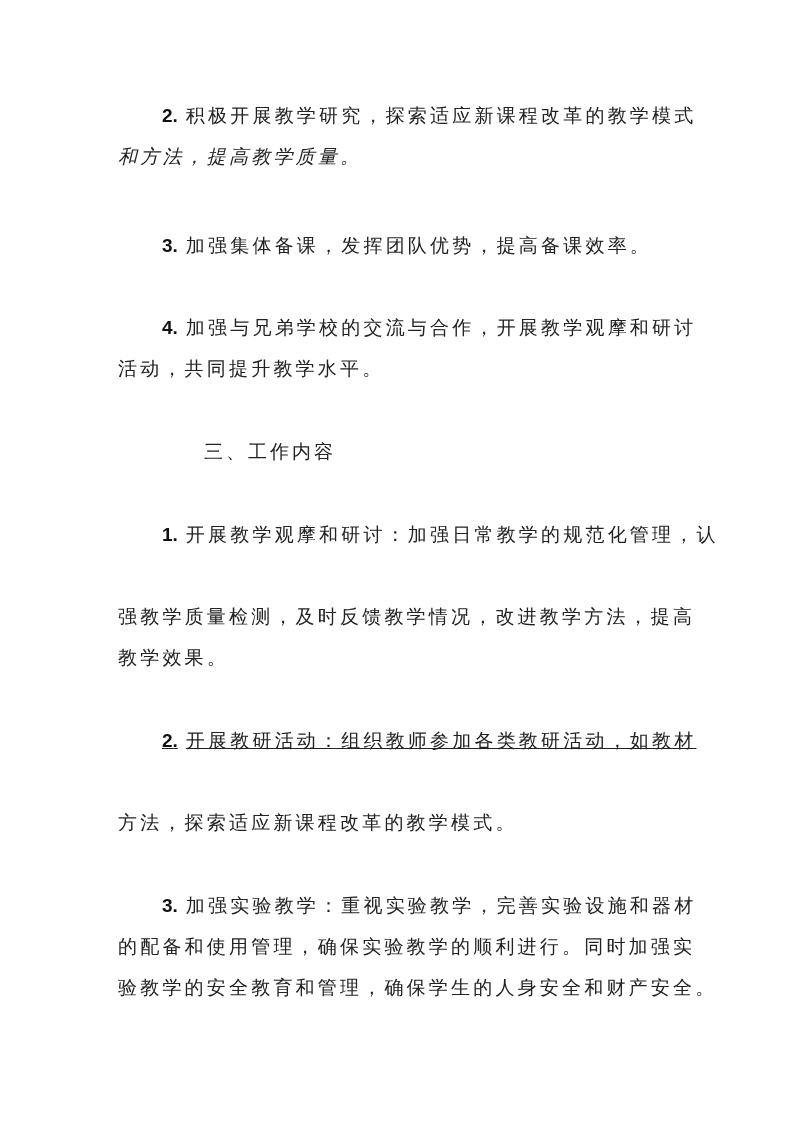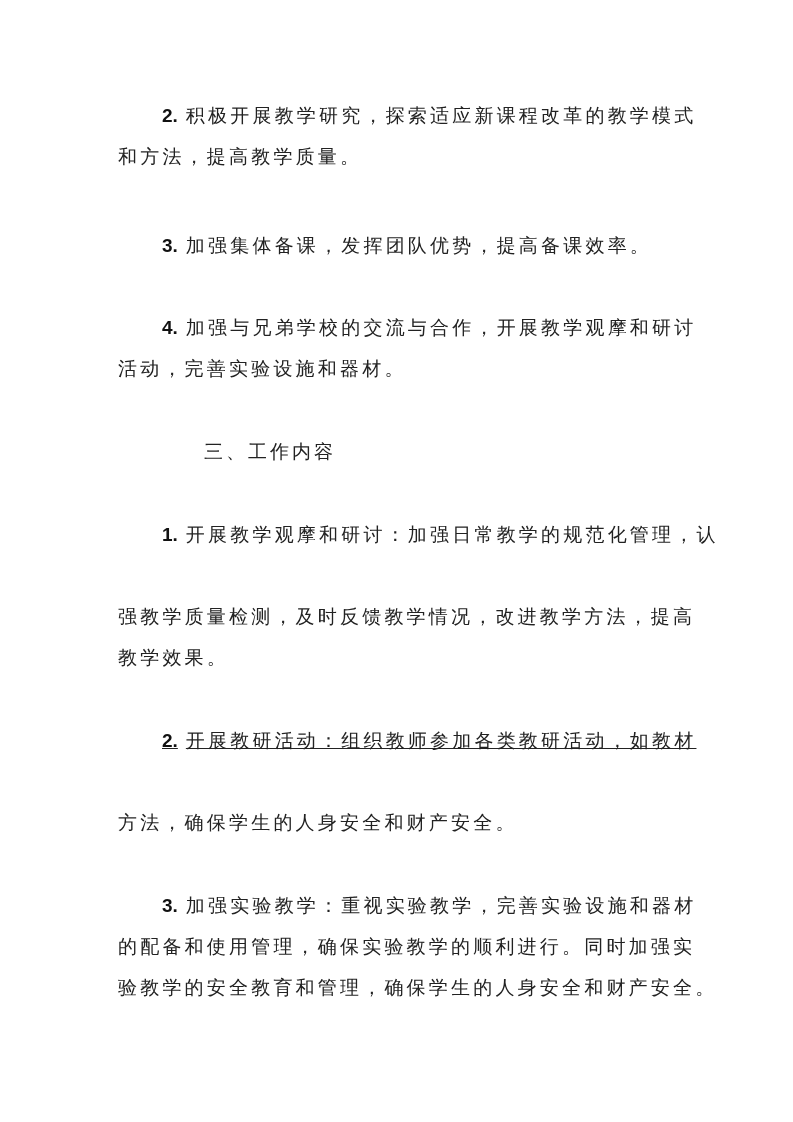--- a/index.html
+++ b/index.html
@@ -43,43 +43,43 @@
     }
   </style>
 </head>
 <body>
 
 <div class="page">
 
   <div class="line indent" style="top:103px;">
     <span class="num">2.</span><span>积极开展教学研究，探索适应新课程改革的教学模式</span>
   </div>
-  <div class="line" style="top:144px;">和方法，提高教学质量。</div>
+  <div class="line" style="top:144px;font-style:italic;">和方法，提高教学质量。</div>
 
   <div class="line indent" style="top:233px;">
     <span class="num">3.</span><span>加强集体备课，发挥团队优势，提高备课效率。</span>
   </div>
 
   <div class="line indent" style="top:315px;">
     <span class="num">4.</span><span>加强与兄弟学校的交流与合作，开展教学观摩和研讨</span>
   </div>
-  <div class="line" style="top:356px;">活动，完善实验设施和器材。</div>
+  <div class="line" style="top:356px;">活动，共同提升教学水平。</div>
 
   <div class="line heading" style="top:439px;">三、工作内容</div>
 
   <div class="line indent" style="top:522px;">
     <span class="num">1.</span><span>开展教学观摩和研讨：加强日常教学的规范化管理，认</span>
   </div>
   <div class="line" style="top:604px;">强教学质量检测，及时反馈教学情况，改进教学方法，提高</div>
   <div class="line" style="top:645px;">教学效果。</div>
 
   <div class="line indent" style="top:728px;text-decoration:underline;">
     <span class="num">2.</span><span>开展教研活动：组织教师参加各类教研活动，如教材</span>
   </div>
-  <div class="line" style="top:810px;">方法，确保学生的人身安全和财产安全。</div>
+  <div class="line" style="top:810px;">方法，探索适应新课程改革的教学模式。</div>
 
   <div class="line indent" style="top:893px;">
     <span class="num">3.</span><span>加强实验教学：重视实验教学，完善实验设施和器材</span>
   </div>
   <div class="line" style="top:934px;">的配备和使用管理，确保实验教学的顺利进行。同时加强实</div>
   <div class="line" style="top:975px;text-align:center;">验教学的安全教育和管理，确保学生的人身安全和财产安全。</div>
 
 </div>
 
 </body></html>

